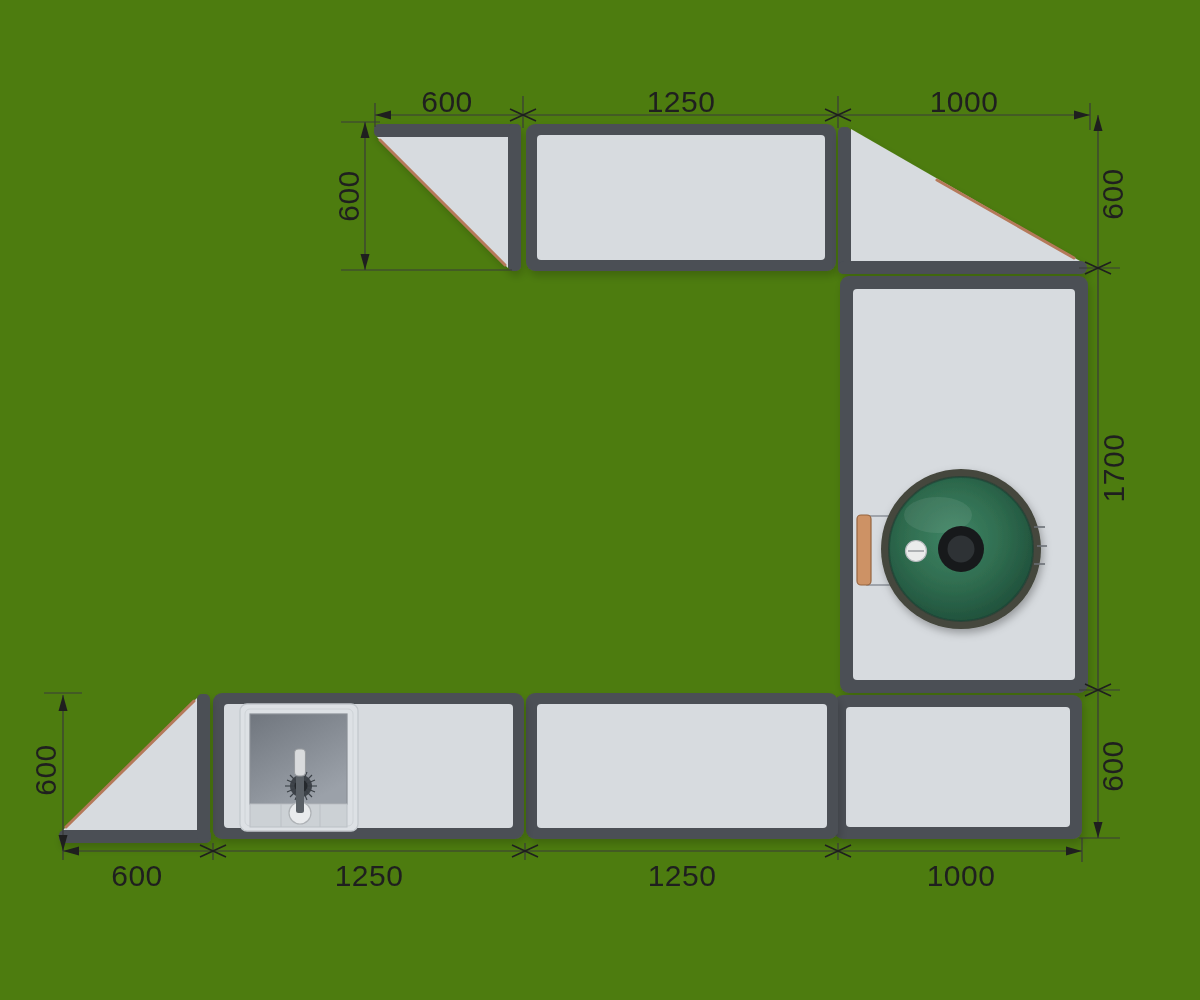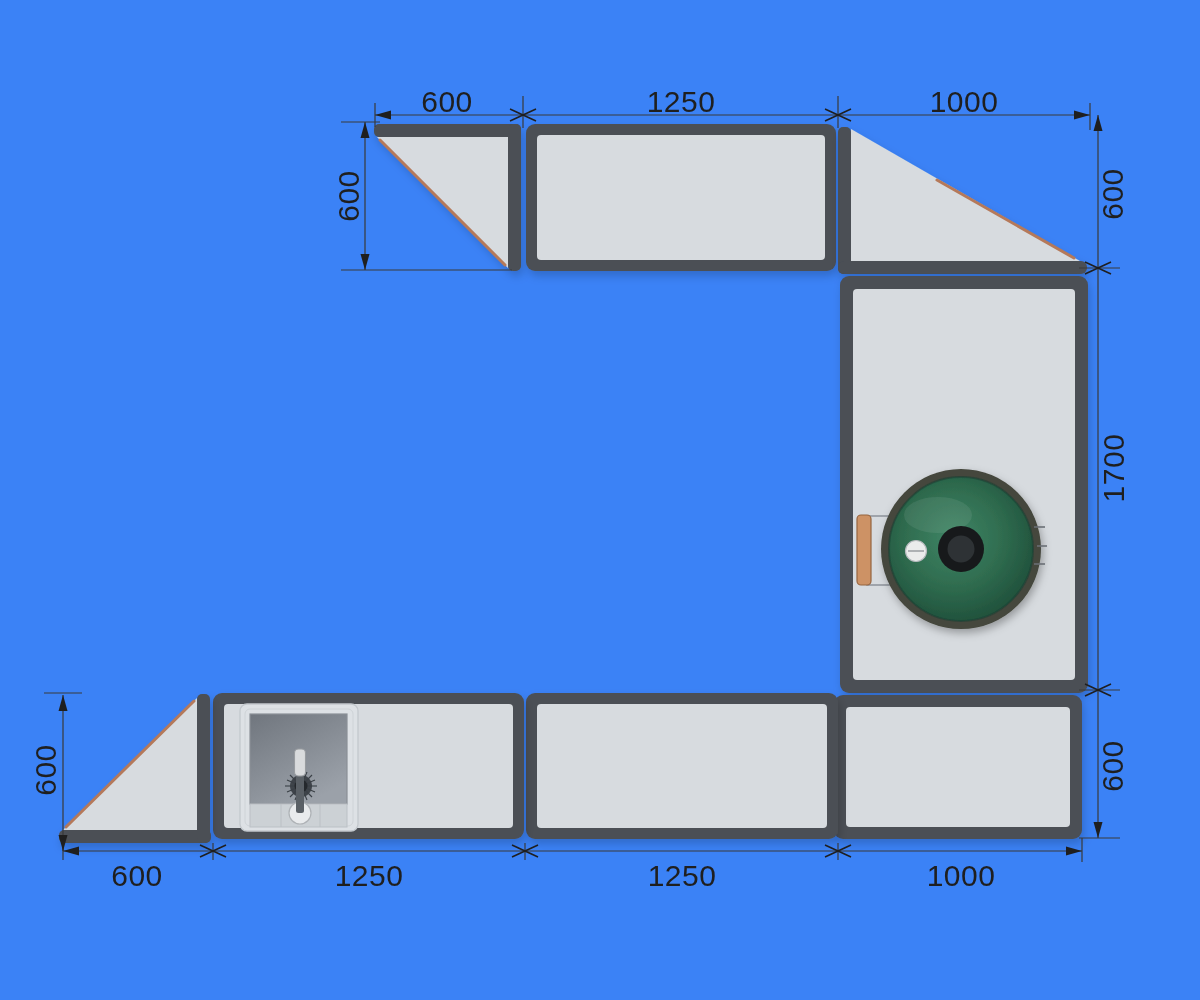--- a/index.html
+++ b/index.html
@@ -1,16 +1,16 @@
 <!DOCTYPE html>
 <html><head>
 <meta charset="utf-8">
 <style>
   html,body{margin:0;padding:0;background:#ffffff;}
-  .stage{width:1200px;height:1000px;position:relative;background:#3b82f6;overflow:hidden;
+  .stage{width:1200px;height:1000px;position:relative;background:#4d7c0f;overflow:hidden;
          font-family:"Liberation Sans",sans-serif;}
   svg{display:block;}
   text{font-family:"Liberation Sans",sans-serif;font-size:30px;}
   .dimtxt{letter-spacing:0.5px;}
 </style>
 </head>
 <body>
 
 <div class="stage">
 <svg width="1200" height="1000" viewBox="0 0 1200 1000">

